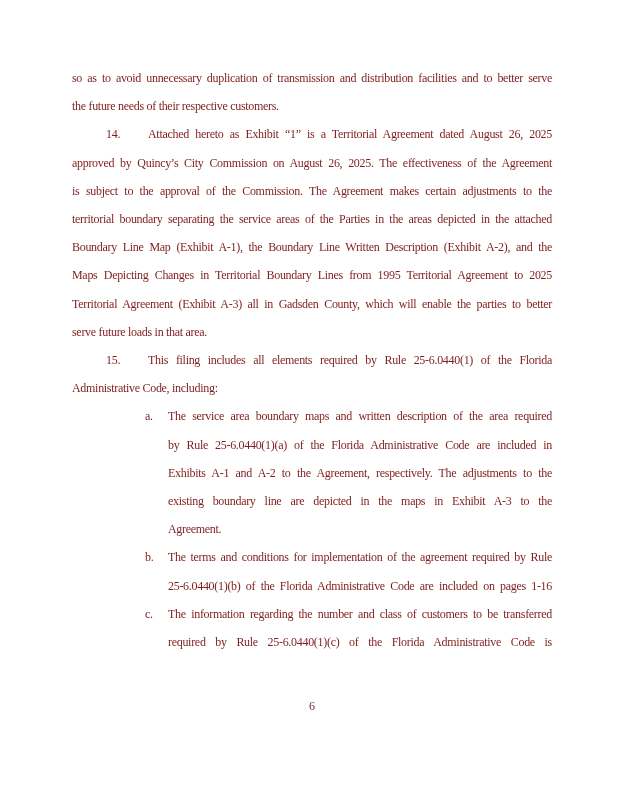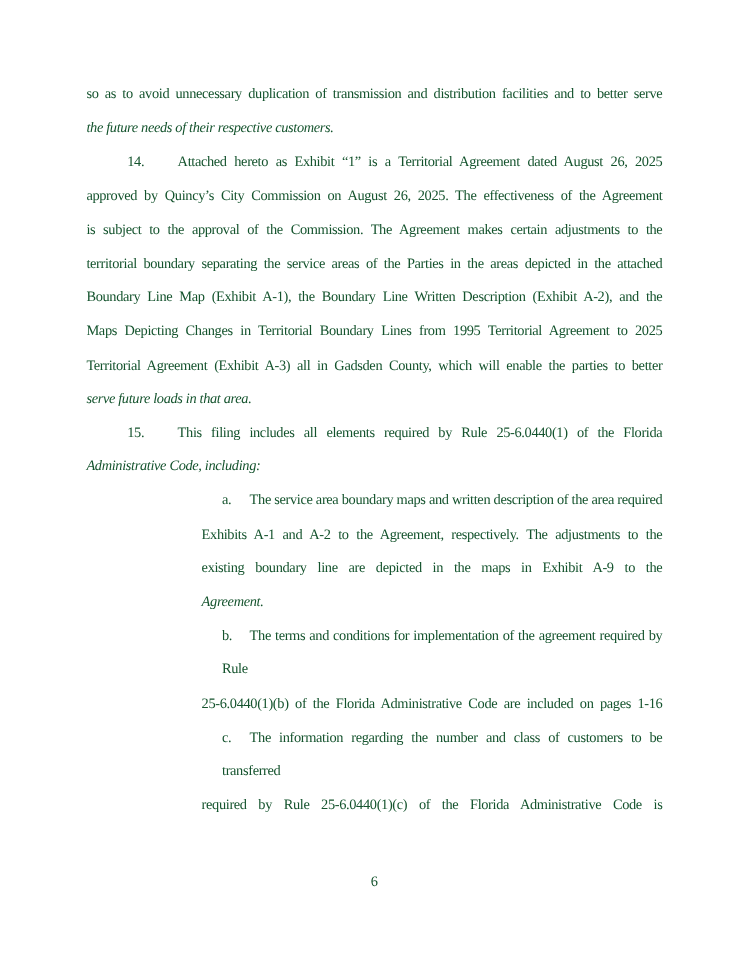--- a/index.html
+++ b/index.html
@@ -9,54 +9,53 @@
   }
   .page {
     position: relative;
     width: 624px;
     height: 807px;
     background: #ffffff;
     overflow: hidden;
     font-family: "Liberation Serif", "DejaVu Serif", serif;
     font-size: 12px;
     letter-spacing: -0.3px;
-    color: #14532d;
+    color: #7f1d1d;
   }
   .content {
     position: absolute;
     top: 64px;
     left: 72px;
     width: 480px;
     line-height: 28.2px;
   }
   
   .line {
     text-align: justify;
     -moz-text-align-last: justify;
     text-align-last: justify;
     white-space: normal;
   }
   
   .line.last {
     text-align: left;
     -moz-text-align-last: left;
     text-align-last: left;
-    font-style: italic;
   }
   
   .p-first {
     padding-left: 34px;
   }
   .p-num {
     display: inline-block;
     width: 42px;
   }
   
   .item-first {
-    margin-left: 113px;
+    margin-left: 73px;
   }
   .item-marker {
     display: inline-block;
     width: 23px;
   }
   .item-cont {
     margin-left: 96px;
   }
   .page-number {
     margin-top: 36px;
@@ -88,22 +87,23 @@
       <div class="line last">serve future loads in that area.</div>
     </div>
 
     <div>
       <div class="line p-first"><span class="p-num">15.</span><span>This filing includes all elements required by Rule 25-6.0440(1) of the Florida</span></div>
       <div class="line last">Administrative Code, including:</div>
     </div>
 
     <div>
       <div class="line item-first"><span class="item-marker">a.</span><span>The service area boundary maps and written description of the area required</span></div>
+      <div class="line item-cont">by Rule 25-6.0440(1)(a) of the Florida Administrative Code are included in</div>
       <div class="line item-cont">Exhibits A-1 and A-2 to the Agreement, respectively. The adjustments to the</div>
-      <div class="line item-cont">existing boundary line are depicted in the maps in Exhibit A-9 to the</div>
+      <div class="line item-cont">existing boundary line are depicted in the maps in Exhibit A-3 to the</div>
       <div class="line last item-cont">Agreement.</div>
     </div>
 
     <div>
       <div class="line item-first"><span class="item-marker">b.</span><span>The terms and conditions for implementation of the agreement required by Rule</span></div>
       <div class="line item-cont">25-6.0440(1)(b) of the Florida Administrative Code are included on pages 1-16</div>
     </div>
 
     <div>
       <div class="line item-first"><span class="item-marker">c.</span><span>The information regarding the number and class of customers to be transferred</span></div>

